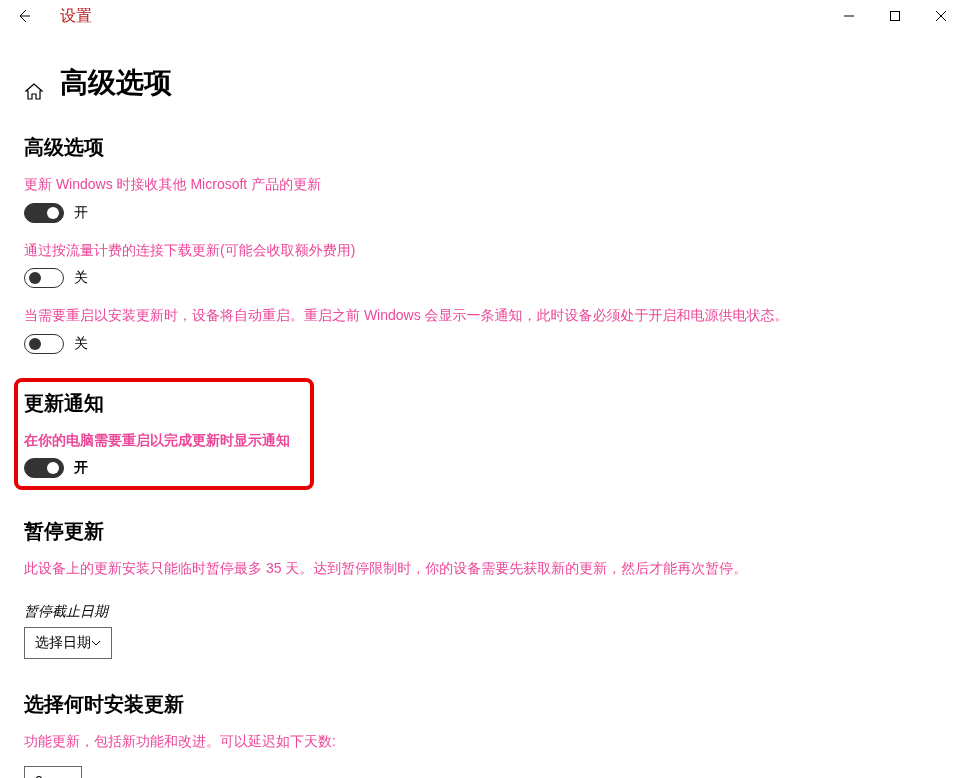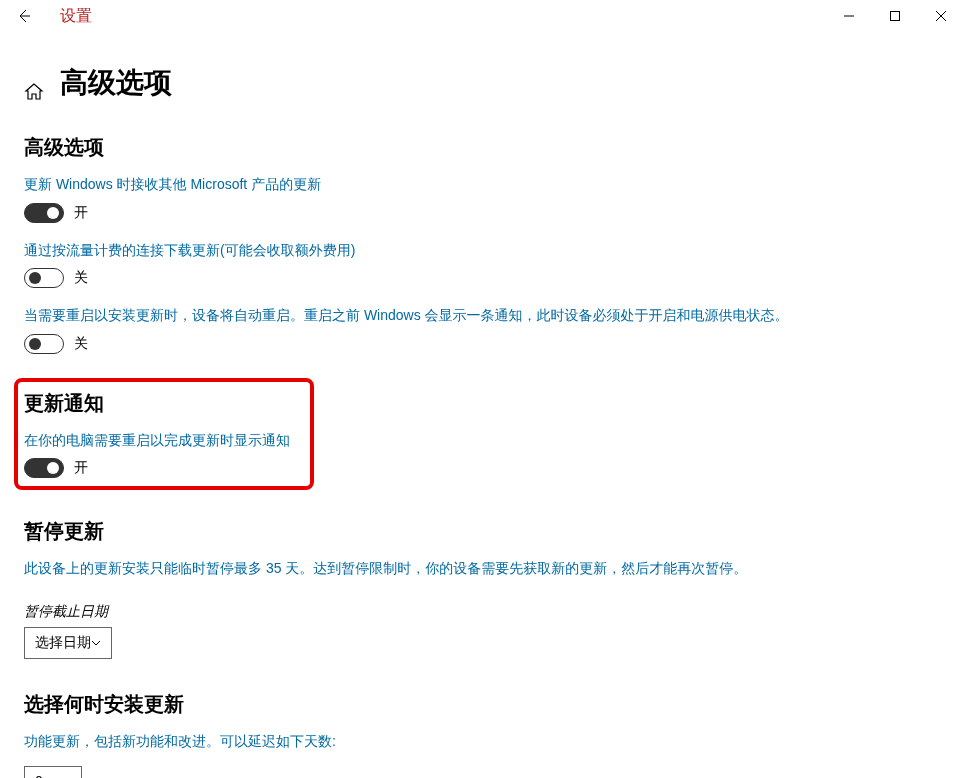--- a/index.html
+++ b/index.html
@@ -72,21 +72,21 @@
       font-size: 20px;
       font-weight: 600;
       color: #000;
       margin-bottom: 14px;
     }
     .setting-item {
       margin-bottom: 18px;
     }
     .setting-desc {
       font-size: 14px;
-      color: #0369a1;
+      color: #ec4899;
       margin-bottom: 8px;
       line-height: 1.4;
     }
     .setting-label-small {
       font-size: 14px;
       color: #000;
       margin-bottom: 6px;
     }
     .toggle-row {
       display: flex;
@@ -132,20 +132,21 @@
       padding: 8px 6px 8px 6px;
       margin-left: -10px;
       margin-bottom: 28px;
       width: 300px;
     }
     .highlighted-section .section-title {
       margin-bottom: 14px;
     }
     .highlighted-section .setting-item {
       margin-bottom: 0;
+      font-weight: bold;
     }
     .dropdown {
       border: 1px solid #666;
       padding: 6px 10px;
       display: inline-flex;
       align-items: center;
       font-size: 14px;
       cursor: pointer;
       min-width: 80px;
       justify-content: space-between;

